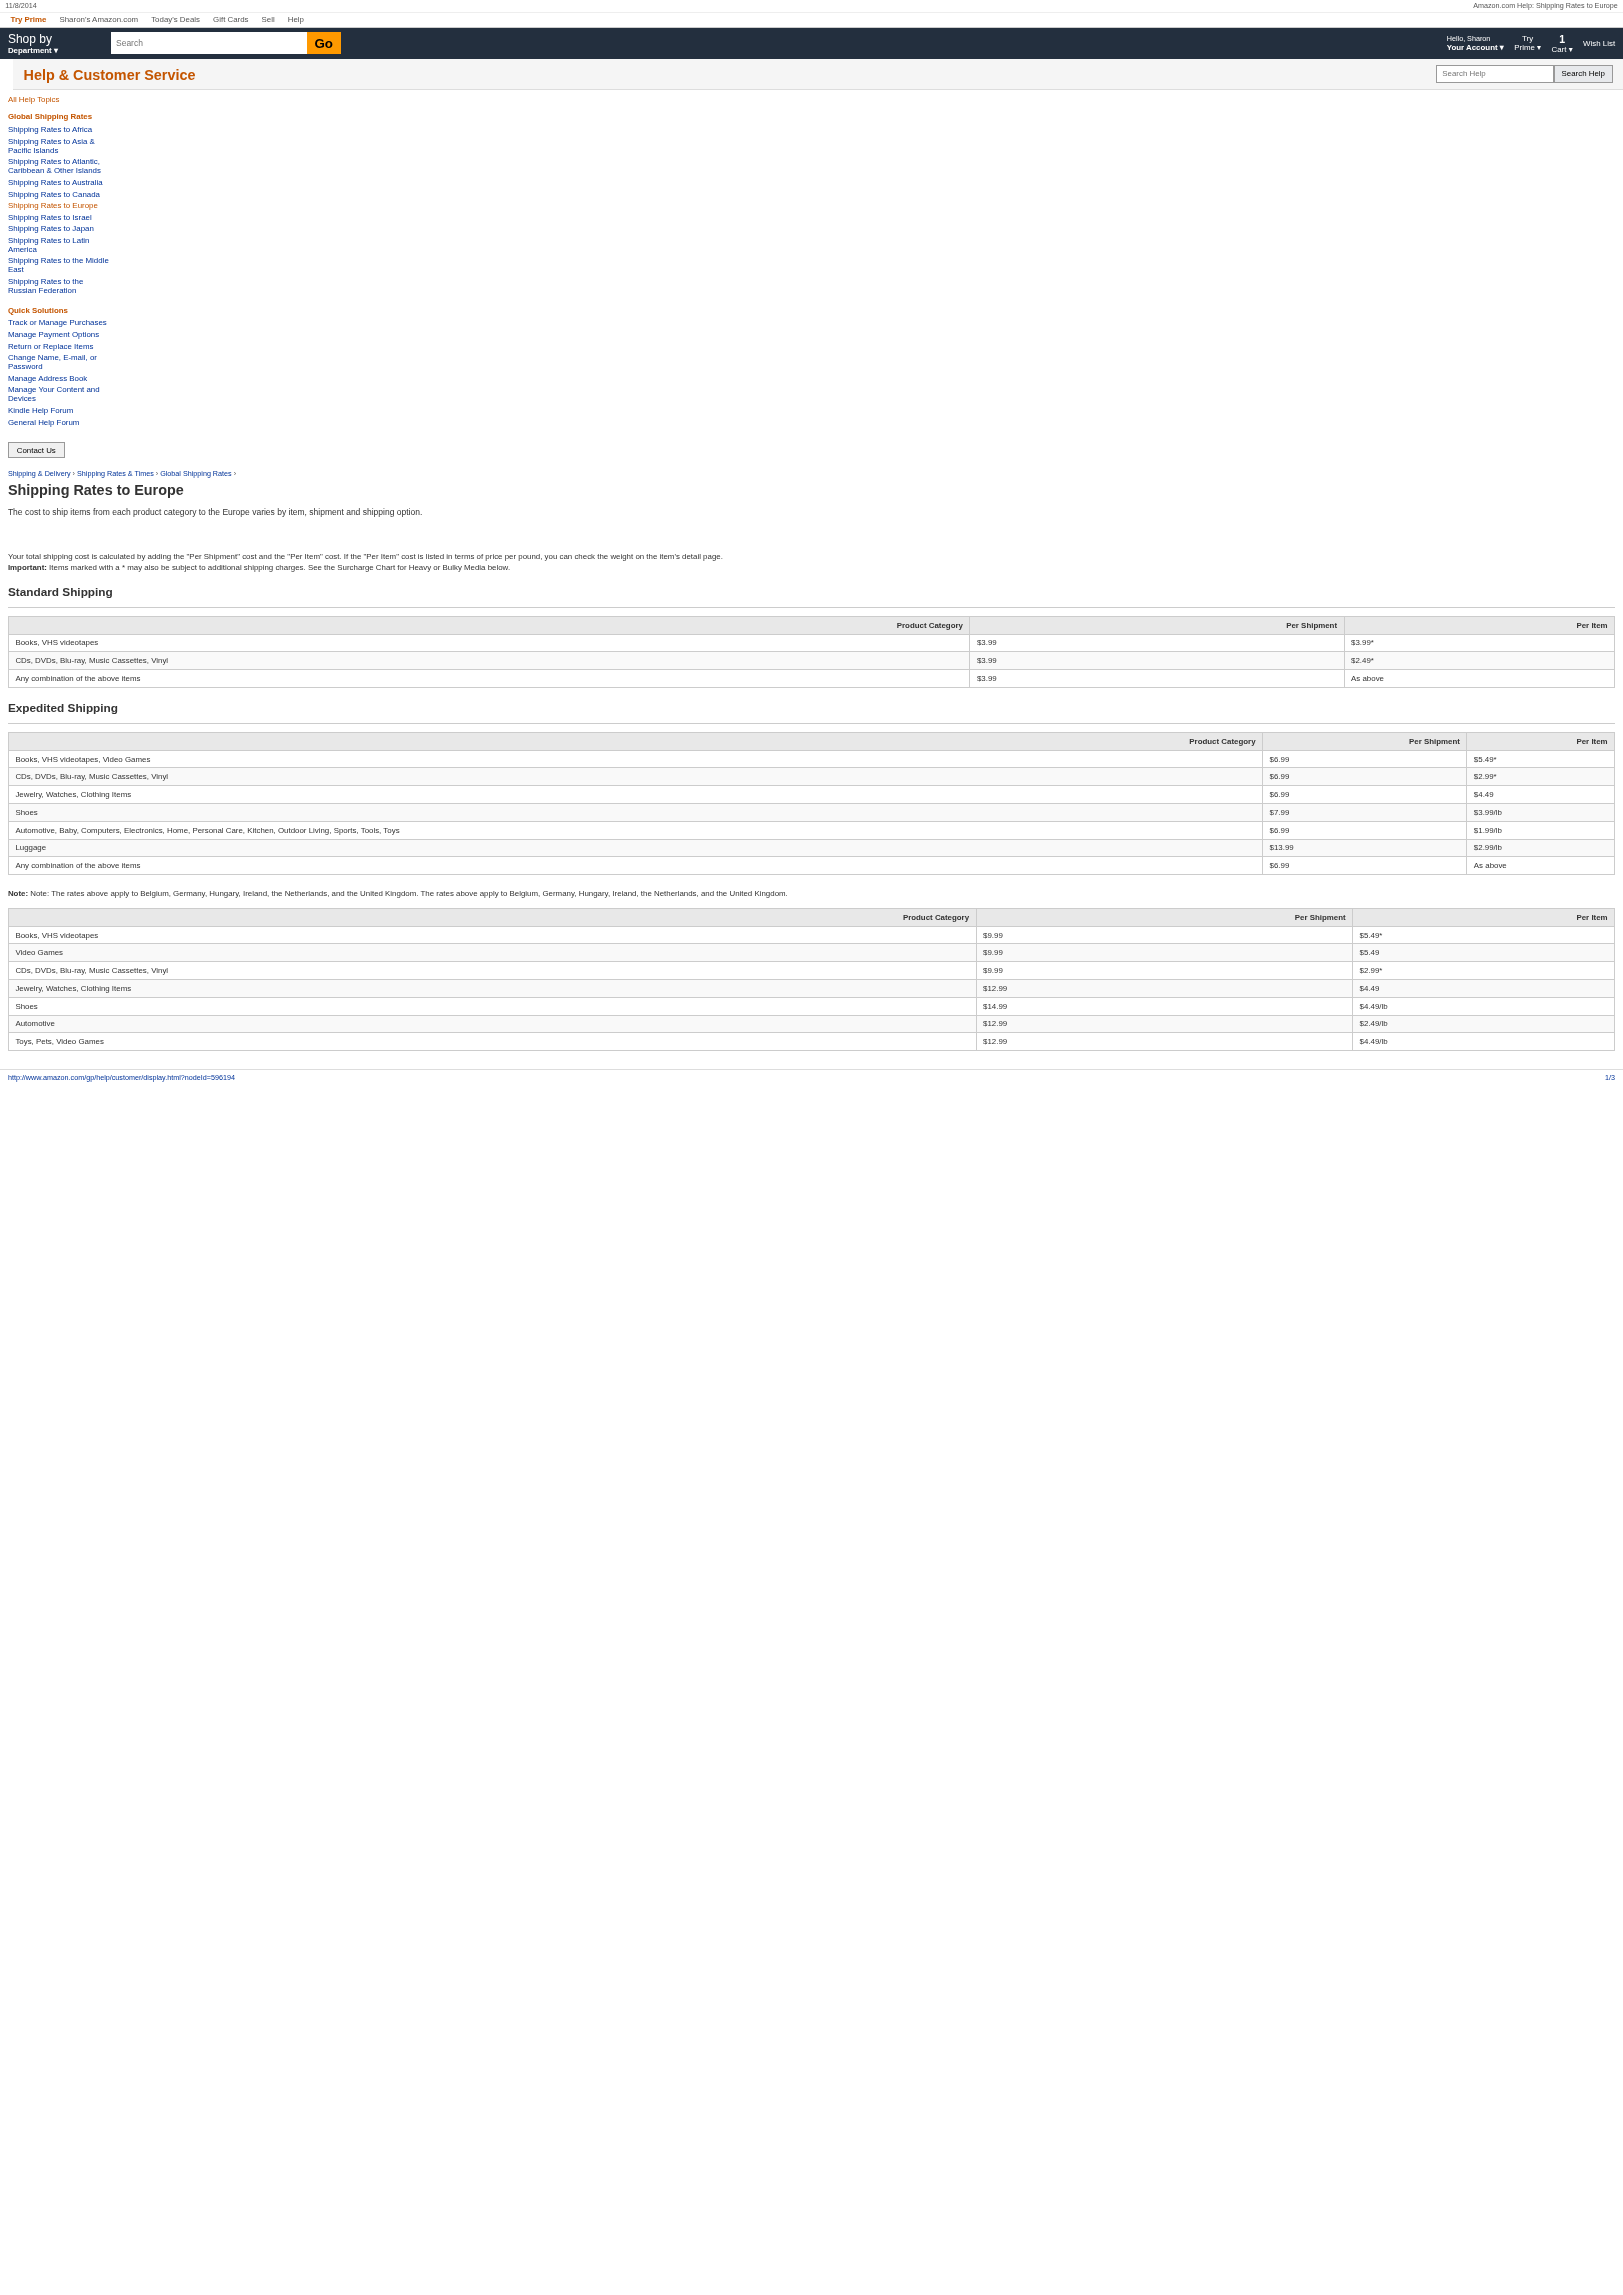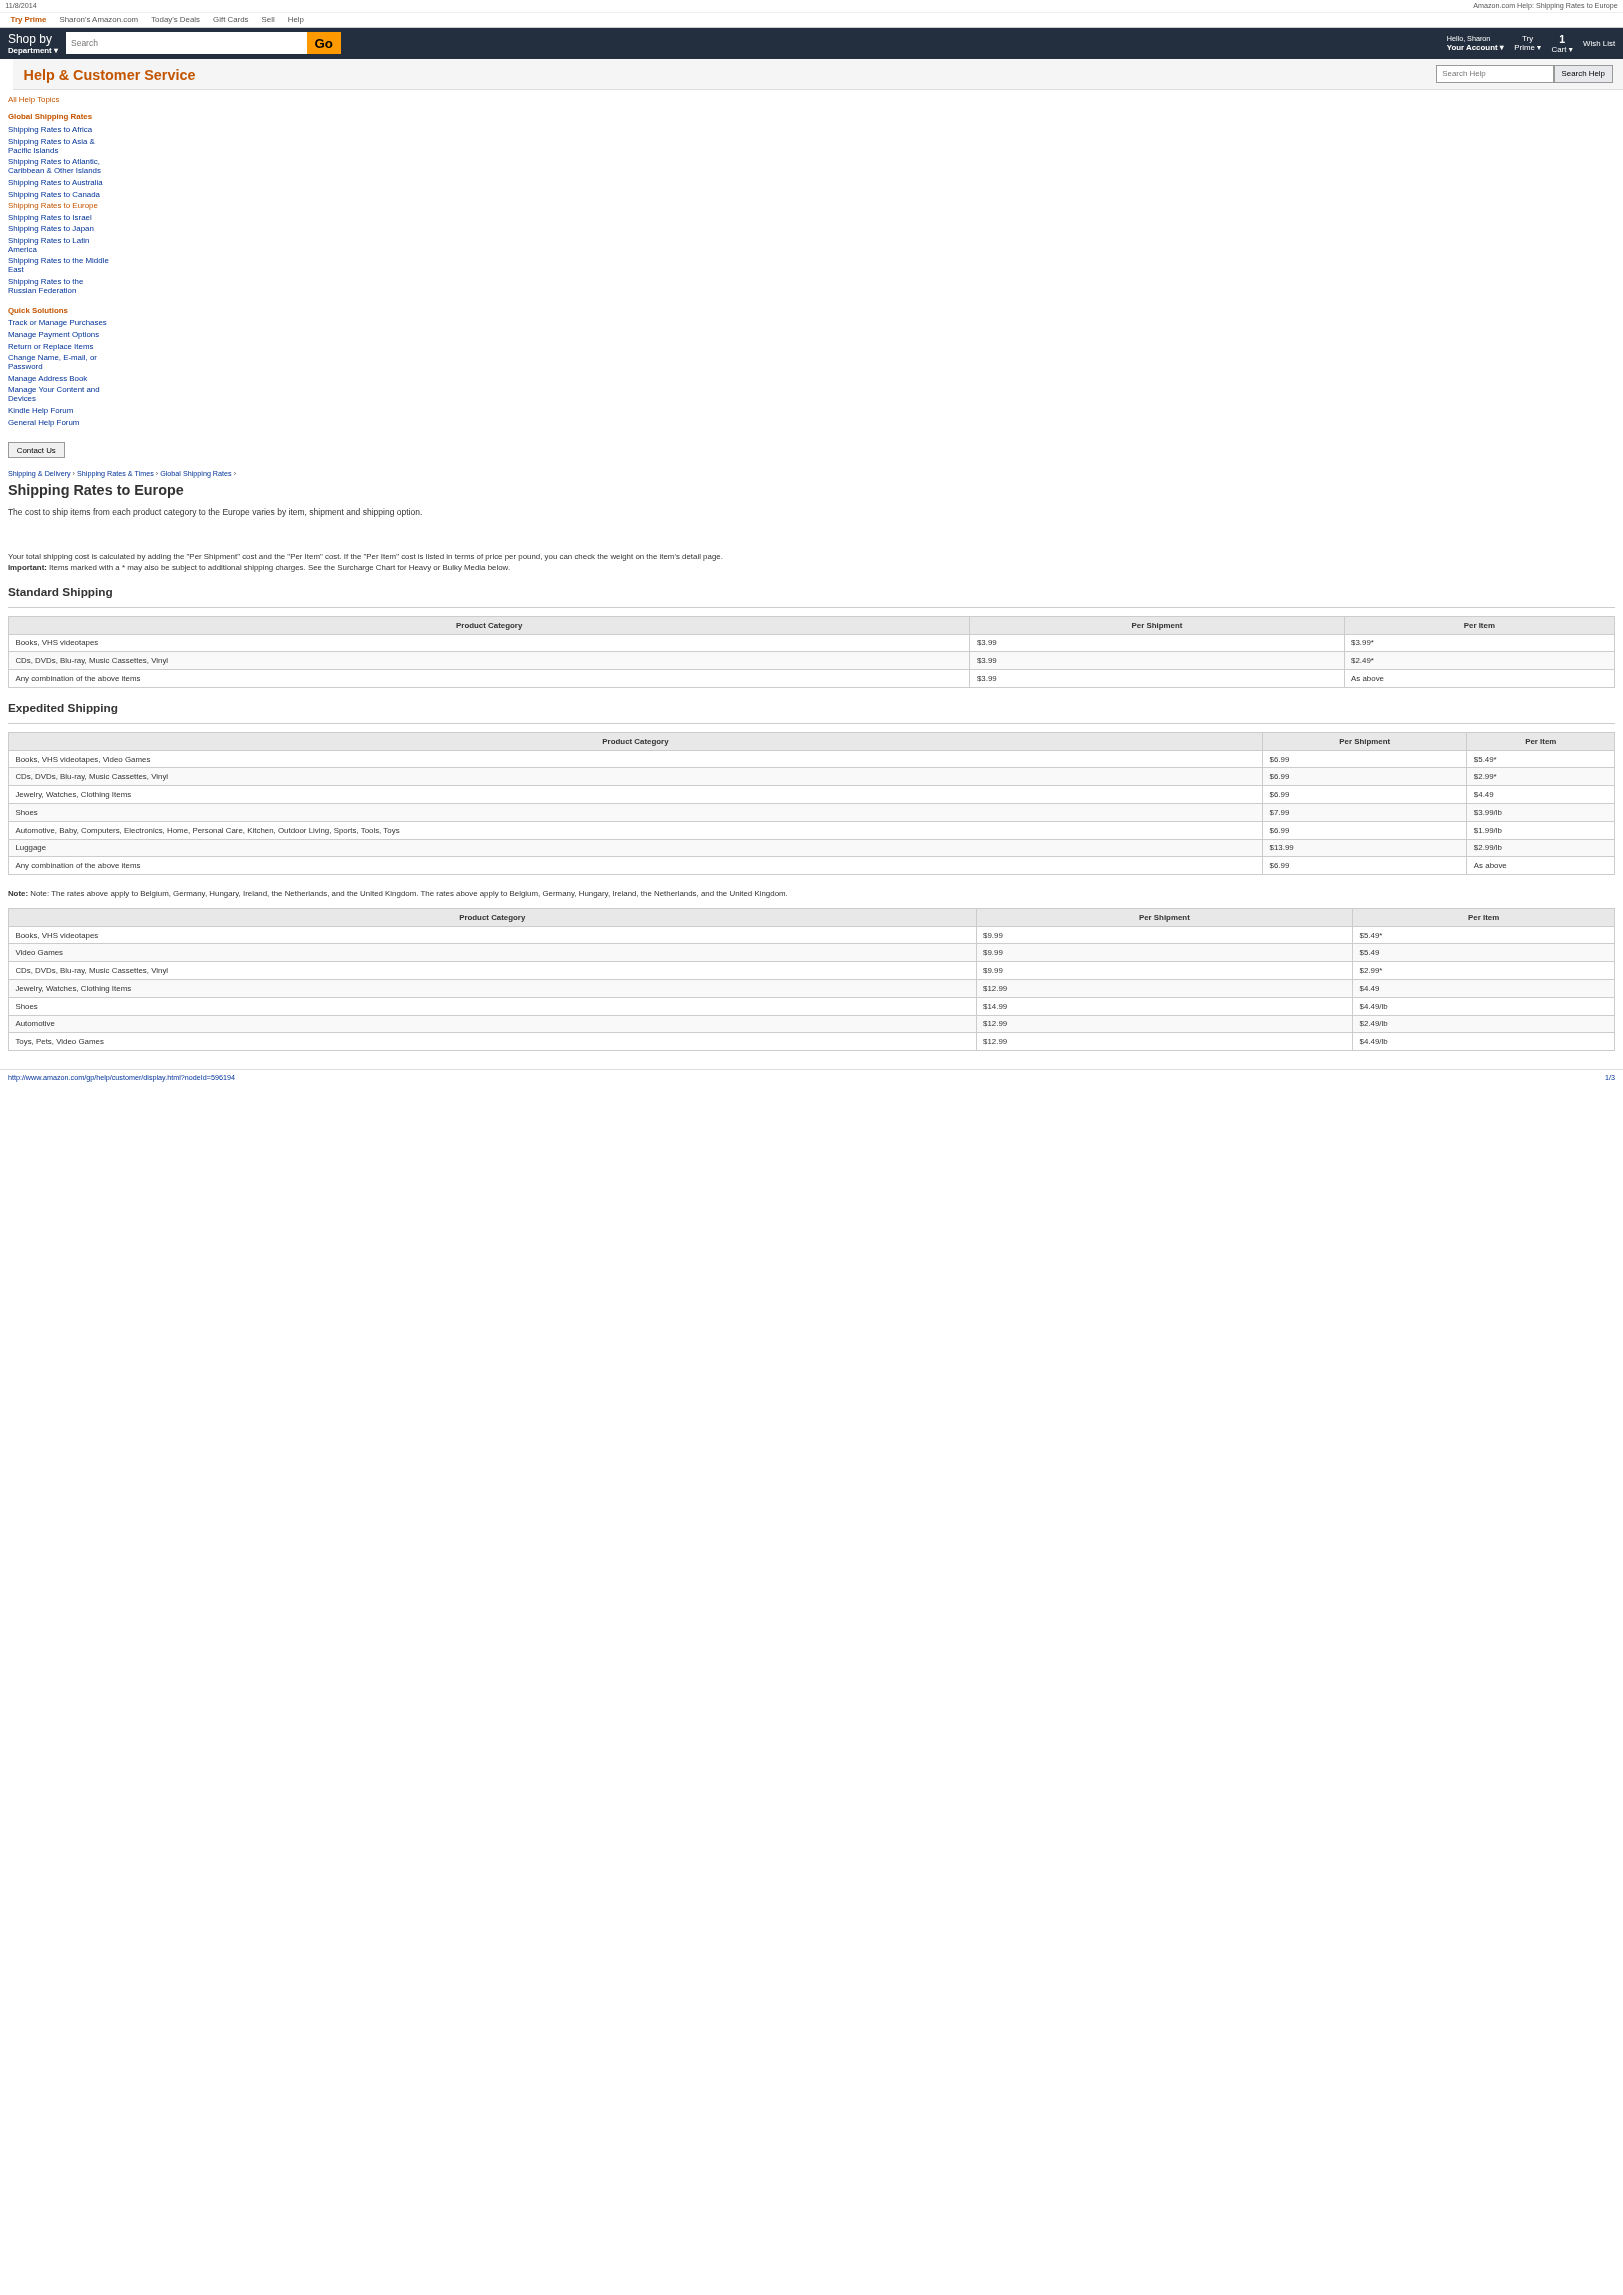--- a/index.html
+++ b/index.html
@@ -7,21 +7,21 @@
 
     
     .top-bar { border-bottom: 0.7px solid #ccc; padding: 2.6px 10.5px; display: flex; align-items: center; gap: 13px; font-size: 7.9px; color: #555; }
     .top-bar .try-prime { color: #c45500; font-weight: bold; font-size: 7.9px; }
     .top-bar a { color: #555; text-decoration: none; }
 
     
     .nav-header { background: #232f3e; display: flex; align-items: center; padding: 3.9px 7.9px; gap: 7.9px; }
     .shop-dept { color: #fff; font-size: 7.9px; font-weight: bold; cursor: pointer; white-space: nowrap; }
     .search-bar { display: flex; flex: 1; max-width: 275px; }
-    .search-bar input { flex: 1; padding: 3.3px 5.2px; border: none; font-size: 8.5px; }
+    .search-bar input { flex: 1; padding: 3.3px 5.2px; border: none; font-size: 8.5px; margin-left: 45px; }
     .search-bar button { background: #f90; border: none; padding: 3.3px 7.9px; font-weight: bold; cursor: pointer; }
     .nav-right { margin-left: auto; display: flex; align-items: center; gap: 10.5px; color: #fff; font-size: 7.9px; }
 
     
     .help-header { background: #f5f5f5; padding: 6.5px 10.5px; display: flex; align-items: flex-end; justify-content: space-between; border-bottom: 0.7px solid #ddd; margin-left: 13px; }
     .help-title { font-size: 14.4px; color: #c45500; font-weight: bold; }
     .help-search { display: flex; }
     .help-search input { padding: 3.3px 5.2px; border: 0.7px solid #999; font-size: 7.9px; width: 118px; }
     .help-search button { background: #e7e9ec; border: 0.7px solid #999; padding: 3.3px 6.5px; font-size: 7.9px; cursor: pointer; }
 
@@ -43,21 +43,21 @@
     .breadcrumb { font-size: 7.2px; color: #555; margin-bottom: 3.9px; }
     .breadcrumb a { color: #003399; text-decoration: none; }
     .content h1 { font-size: 14.4px; font-weight: bold; color: #333; margin-bottom: 7.9px; }
     .content .intro { margin-bottom: 10.5px; line-height: 1.5; }
     .content .calc-note { margin-bottom: 10.5px; line-height: 1.5; font-size: 7.9px; margin-top: 32px; }
     .content .calc-note strong { font-weight: bold; }
     .content h2 { font-size: 11.8px; font-weight: bold; border-bottom: 1.3px solid #ccc; padding-bottom: 8px; margin-bottom: 8px; }
 
     
     .shipping-table { width: 100%; border-collapse: collapse; margin-bottom: 13px; }
-    .shipping-table th { background: #e8e8e8; border: 0.7px solid #ccc; padding: 3.9px 6.5px; text-align: center; font-size: 7.9px; font-weight: bold; }
+    .shipping-table th { background: #e8e8e8; border: 0.7px solid #ccc; padding: 3.9px 6.5px; text-align: right; font-size: 7.9px; font-weight: bold; }
     .shipping-table td { border: 0.7px solid #ccc; padding: 3.9px 6.5px; vertical-align: top; font-size: 7.9px; }
     .shipping-table tr:nth-child(even) td { background: #f9f9f9; }
 
     .note-text { font-size: 7.9px; margin-bottom: 7.9px; line-height: 1.5; }
     .note-text strong { font-weight: bold; }
 
     
     .footer-bar { border-top: 0.7px solid #ddd; padding: 2.6px 7.9px; font-size: 7.2px; color: #003399; display: flex; justify-content: space-between; }
 
     

